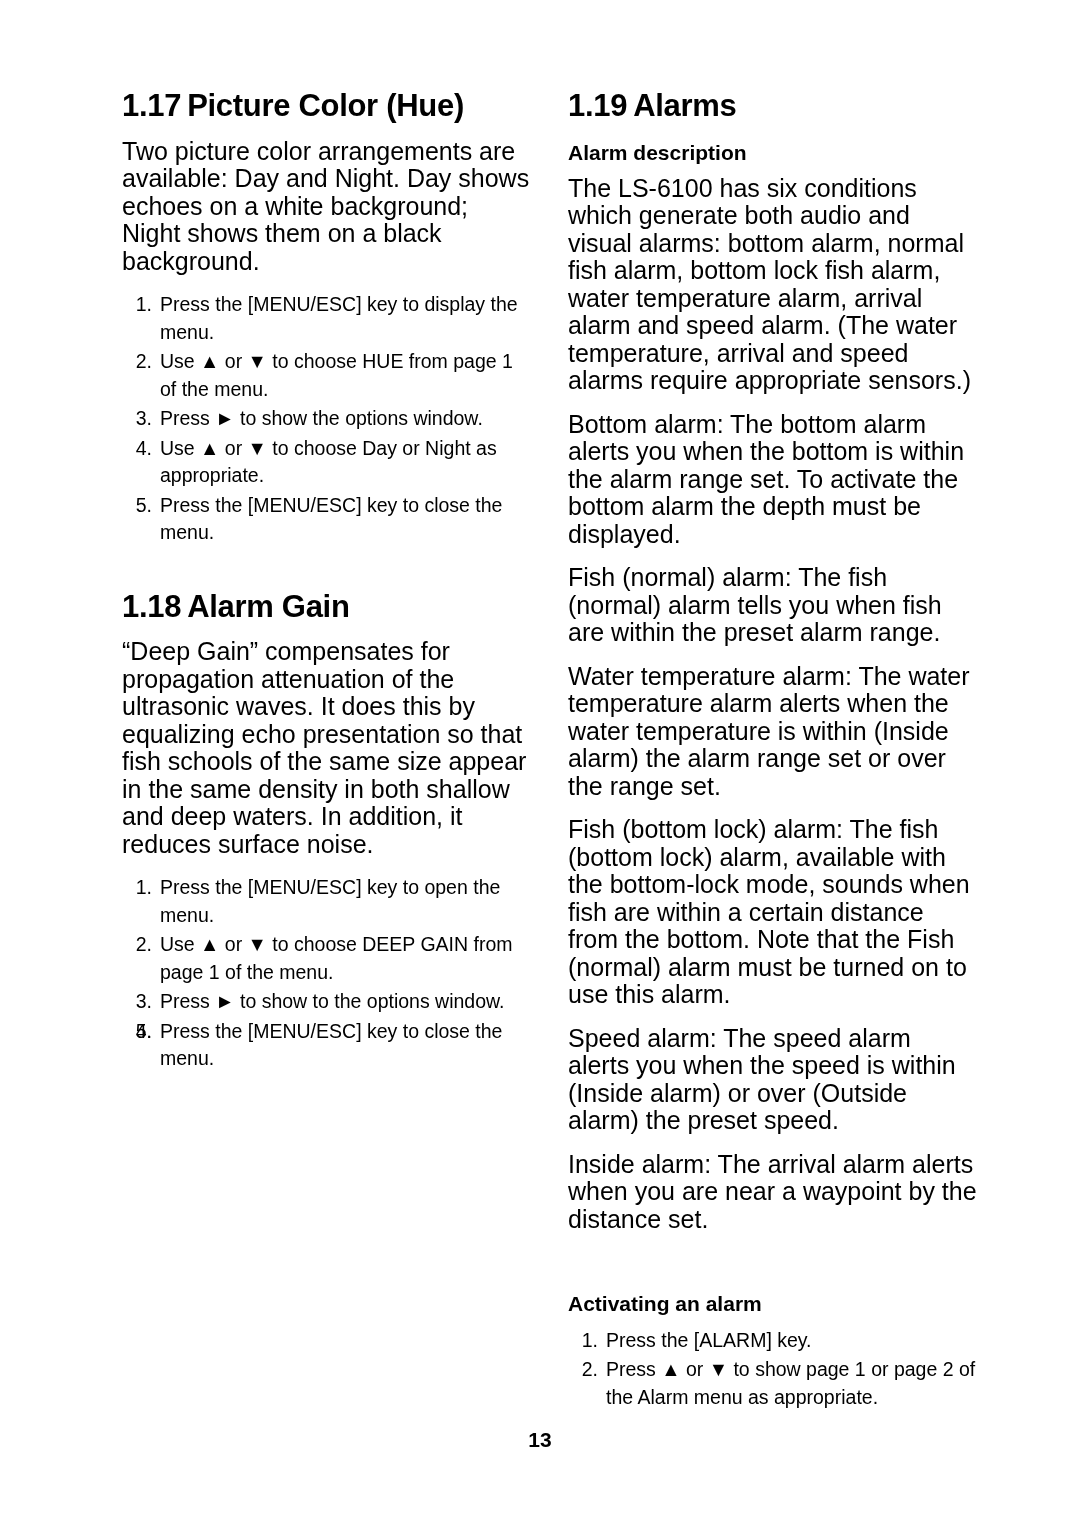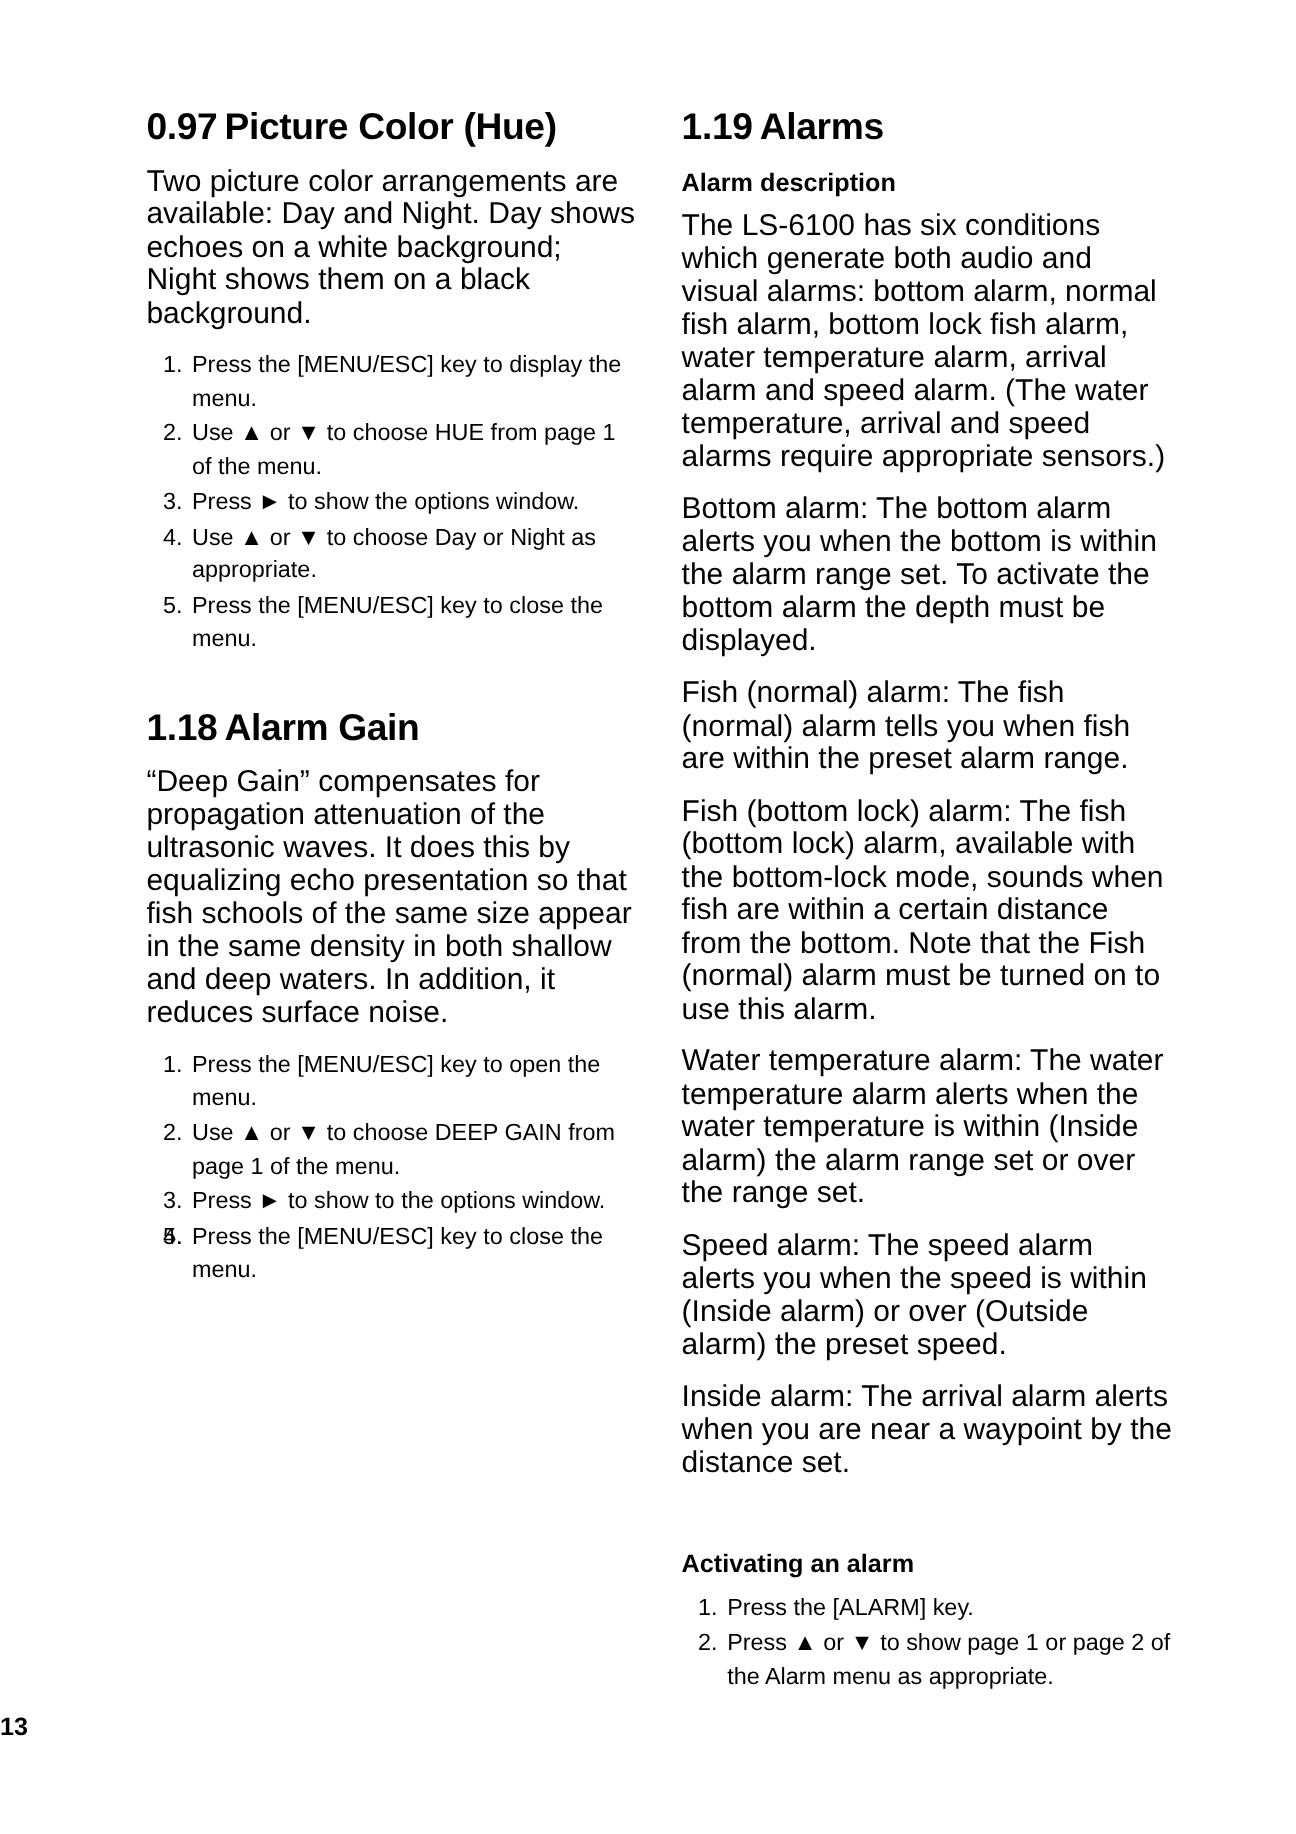--- a/index.html
+++ b/index.html
@@ -74,33 +74,34 @@
     text-align: right;
   }
   .gap-26 { height: 26px; }
   .gap-40 { height: 40px; }
 
   .pagenum {
     position: absolute;
     top: 1428px;
     left: 0;
     width: 1080px;
+    text-align: center;
     font-size: 21px;
     font-weight: bold;
   }
 </style>
 </head>
 <body>
 
 <div class="page">
 
   <div class="col col-left">
 
     <h1 class="section">
-      <span class="num">0.97</span><span>Picture Color (Hue)</span>
+      <span class="num">1.17</span><span>Picture Color (Hue)</span>
     </h1>
 
     <p class="body">Two picture color arrangements are available: Day and Night. Day shows echoes on a white background; Night shows them on a black background.</p>
 
     <ol class="steps">
       <li><span class="marker">1.</span><span>Press the [MENU/ESC] key to display the menu.</span></li>
       <li><span class="marker">2.</span><span>Use ▲ or ▼ to choose HUE from page 1 of the menu.</span></li>
       <li><span class="marker">3.</span><span>Press ► to show the options window.</span></li>
       <li><span class="marker">4.</span><span>Use ▲ or ▼ to choose Day or Night as appropriate.</span></li>
       <li><span class="marker">5.</span><span>Press the [MENU/ESC] key to close the menu.</span></li>
@@ -131,23 +132,23 @@
     </h1>
 
     <h2 class="sub">Alarm description</h2>
 
     <p class="body">The LS-6100 has six conditions which generate both audio and visual alarms: bottom alarm, normal fish alarm, bottom lock fish alarm, water temperature alarm, arrival alarm and speed alarm. (The water temperature, arrival and speed alarms require appropriate sensors.)</p>
 
     <p class="body"><span class="lead">Bottom alarm:</span><span> The bottom alarm alerts you when the bottom is within the alarm range set. To activate the bottom alarm the depth must be displayed.</span></p>
 
     <p class="body"><span class="lead">Fish (normal) alarm:</span><span> The fish (normal) alarm tells you when fish are within the preset alarm range.</span></p>
 
+    <p class="body"><span class="lead">Water temperature alarm:</span><span> The water temperature alarm alerts when the water temperature is within (Inside alarm) the alarm range set or over the range set.</span></p>
+
     <p class="body"><span class="lead">Fish (bottom lock) alarm:</span><span> The fish (bottom lock) alarm, available with the bottom-lock mode, sounds when fish are within a certain distance from the bottom. Note that the Fish (normal) alarm must be turned on to use this alarm.</span></p>
-
-    <p class="body"><span class="lead">Water temperature alarm:</span><span> The water temperature alarm alerts when the water temperature is within (Inside alarm) the alarm range set or over the range set.</span></p>
 
     <p class="body"><span class="lead">Speed alarm:</span><span> The speed alarm alerts you when the speed is within (Inside alarm) or over (Outside alarm) the preset speed.</span></p>
 
     <p class="body"><span class="lead">Inside alarm:</span><span> The arrival alarm alerts when you are near a waypoint by the distance set.</span></p>
 
     <div class="gap-26"></div>
 
     <h2 class="sub">Activating an alarm</h2>
 
     <ol class="steps">

